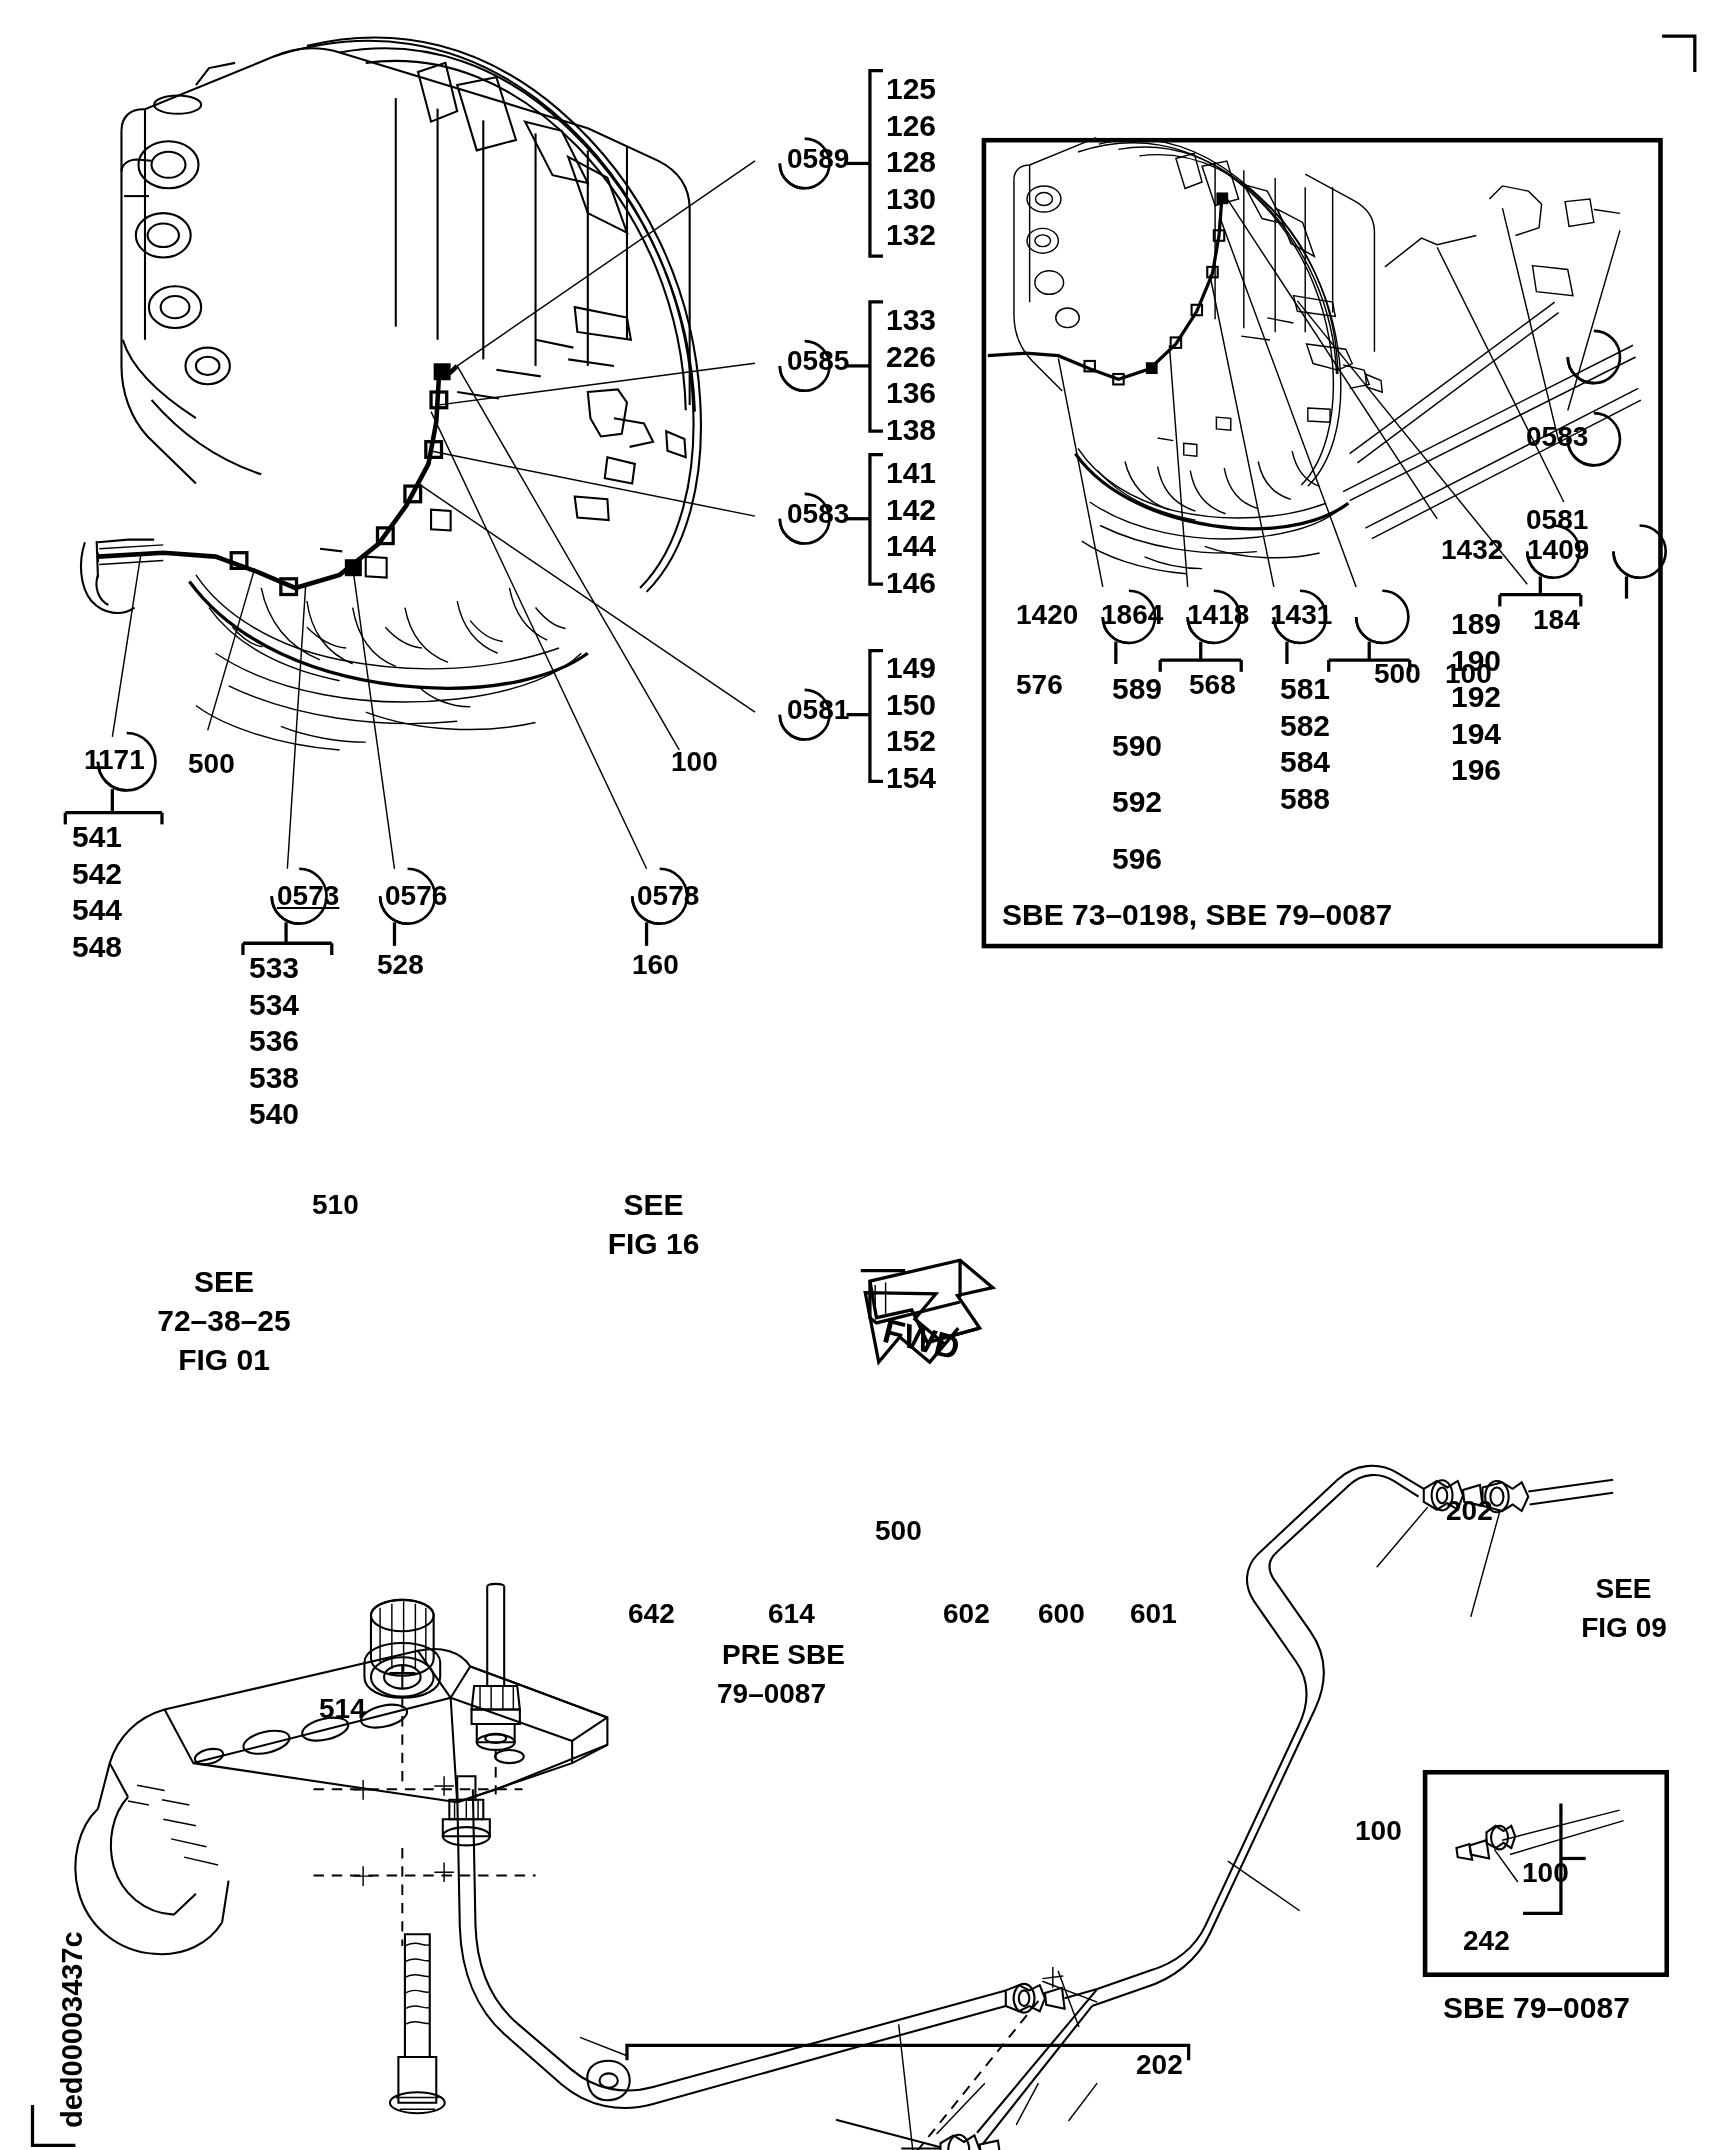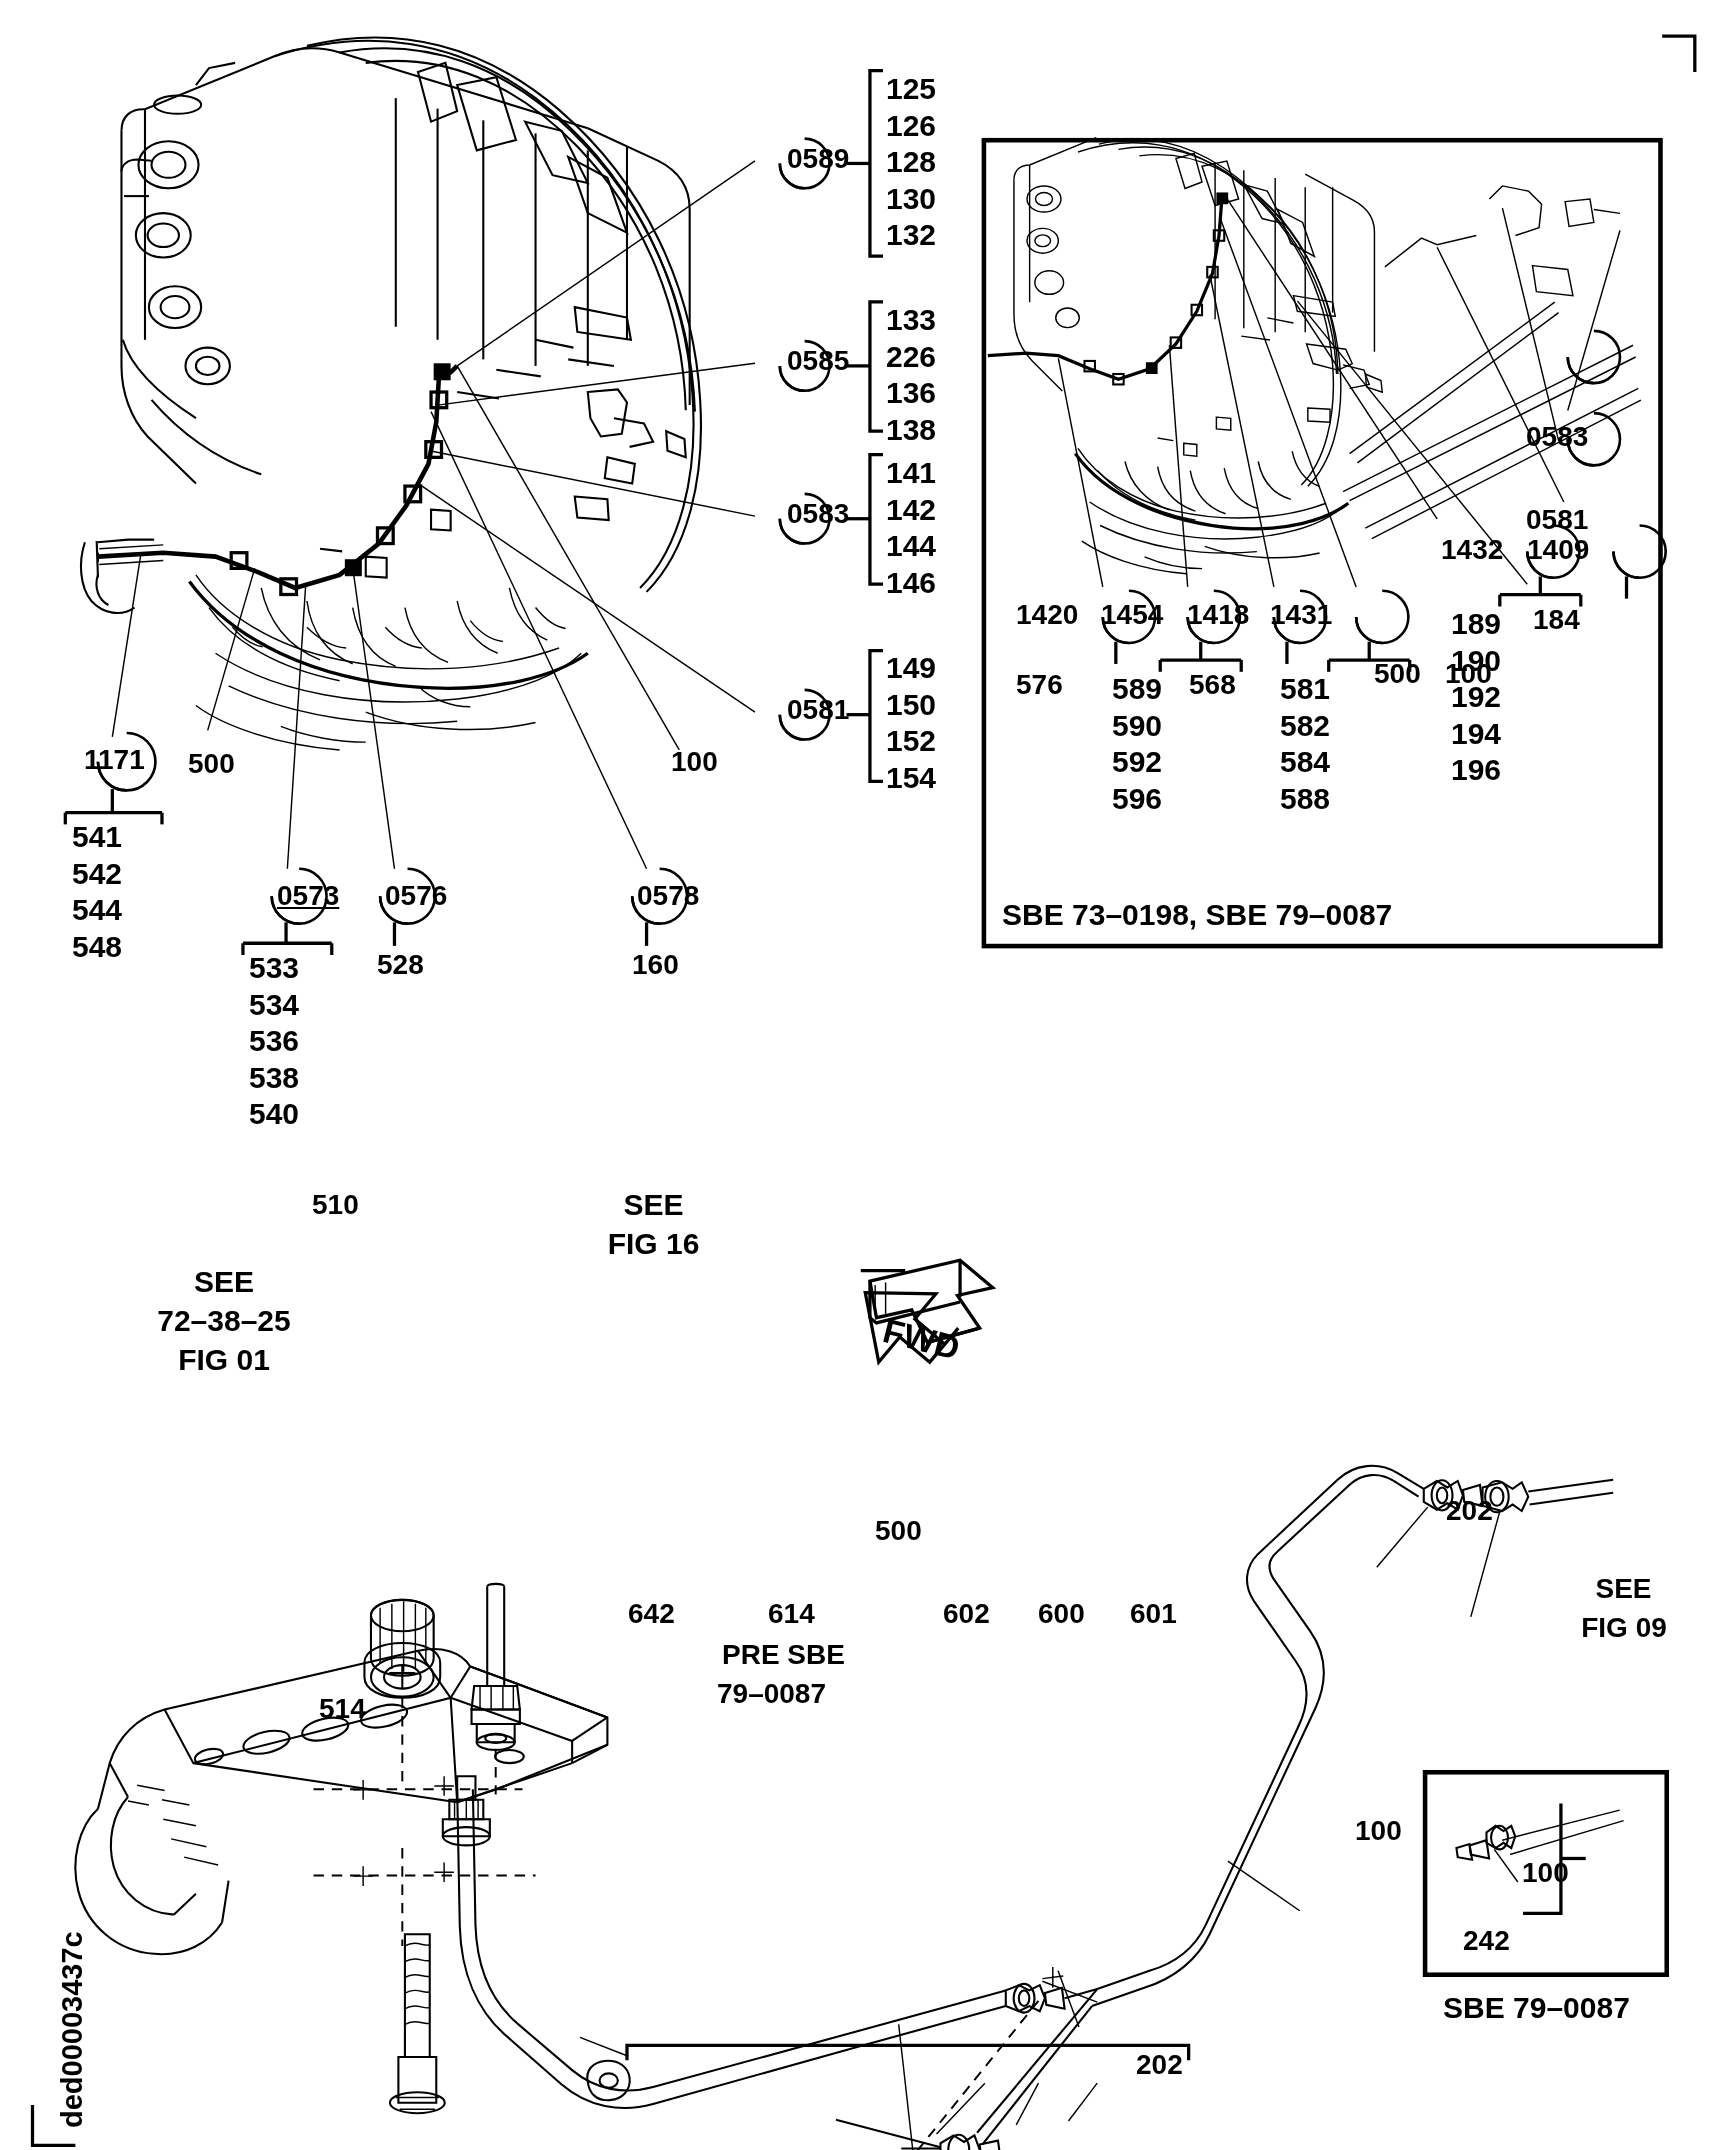--- a/index.html
+++ b/index.html
@@ -390,22 +390,22 @@
       <path class="bal" d="M940 424 A40 40 0 1 1 900 464"></path>
         <path class="bal" d="M900 464 A40 40 0 0 0 940 504"></path>
       <path class="bal" d="M940 298 A40 40 0 1 1 900 338"></path>
         <path class="bal" d="M900 338 A40 40 0 0 0 940 378"></path>
     </g>
   </svg>
 
   <div class="lbl n" style="left:1016px;top:601px;">1420</div>
   <div class="lbl n" style="left:1016px;top:671px;">576</div>
 
-  <div class="lbl n" style="left:1101px;top:601px;">1454</div>
-  <div class="callcol" style="left:1112px;top:671px;">
+  <div class="lbl n" style="left:1101px;top:601px;">1864</div>
+  <div class="callcol" style="left:1112px;top:671px;gap:20px;">
     <span>589</span>
     <span>590</span>
     <span>592</span>
     <span>596</span>
   </div>
 
   <div class="lbl n" style="left:1187px;top:601px;">1418</div>
   <div class="lbl n" style="left:1189px;top:671px;">568</div>
 
   <div class="lbl n" style="left:1270px;top:601px;">1431</div>

